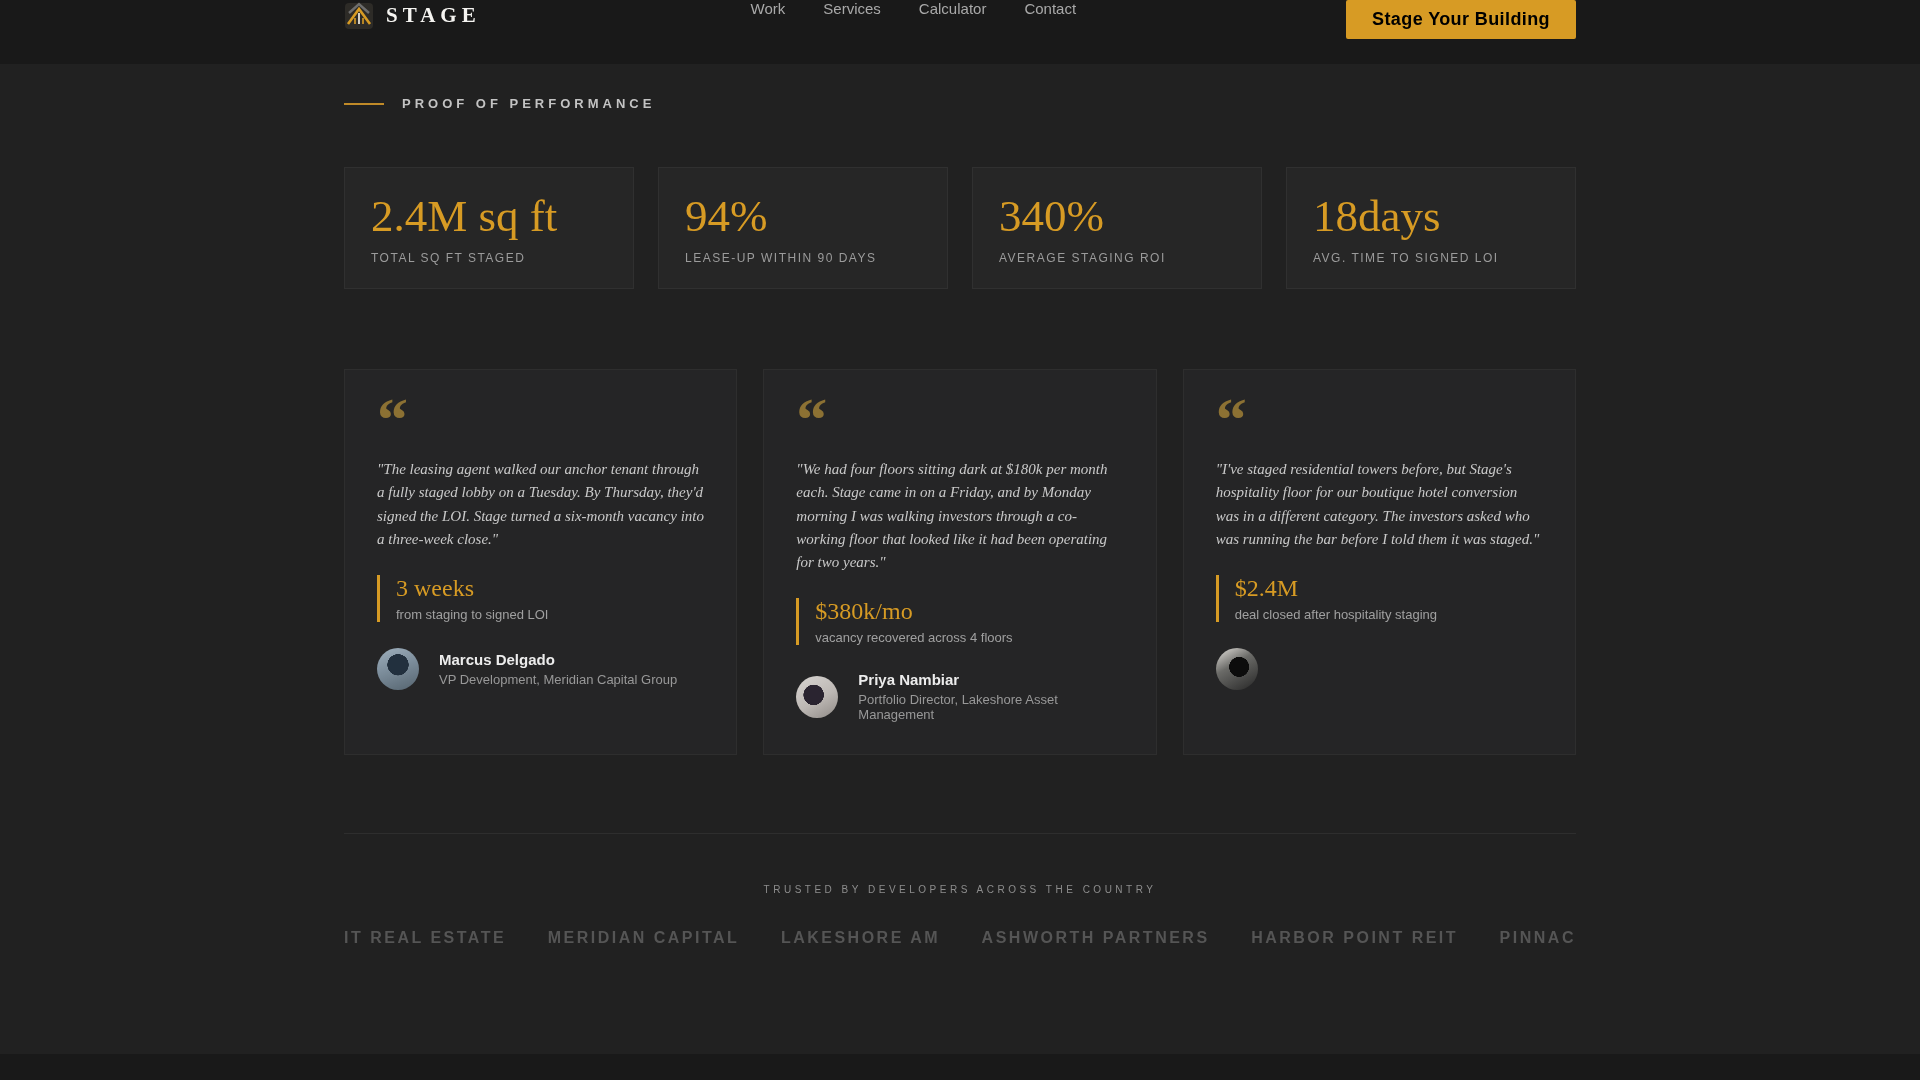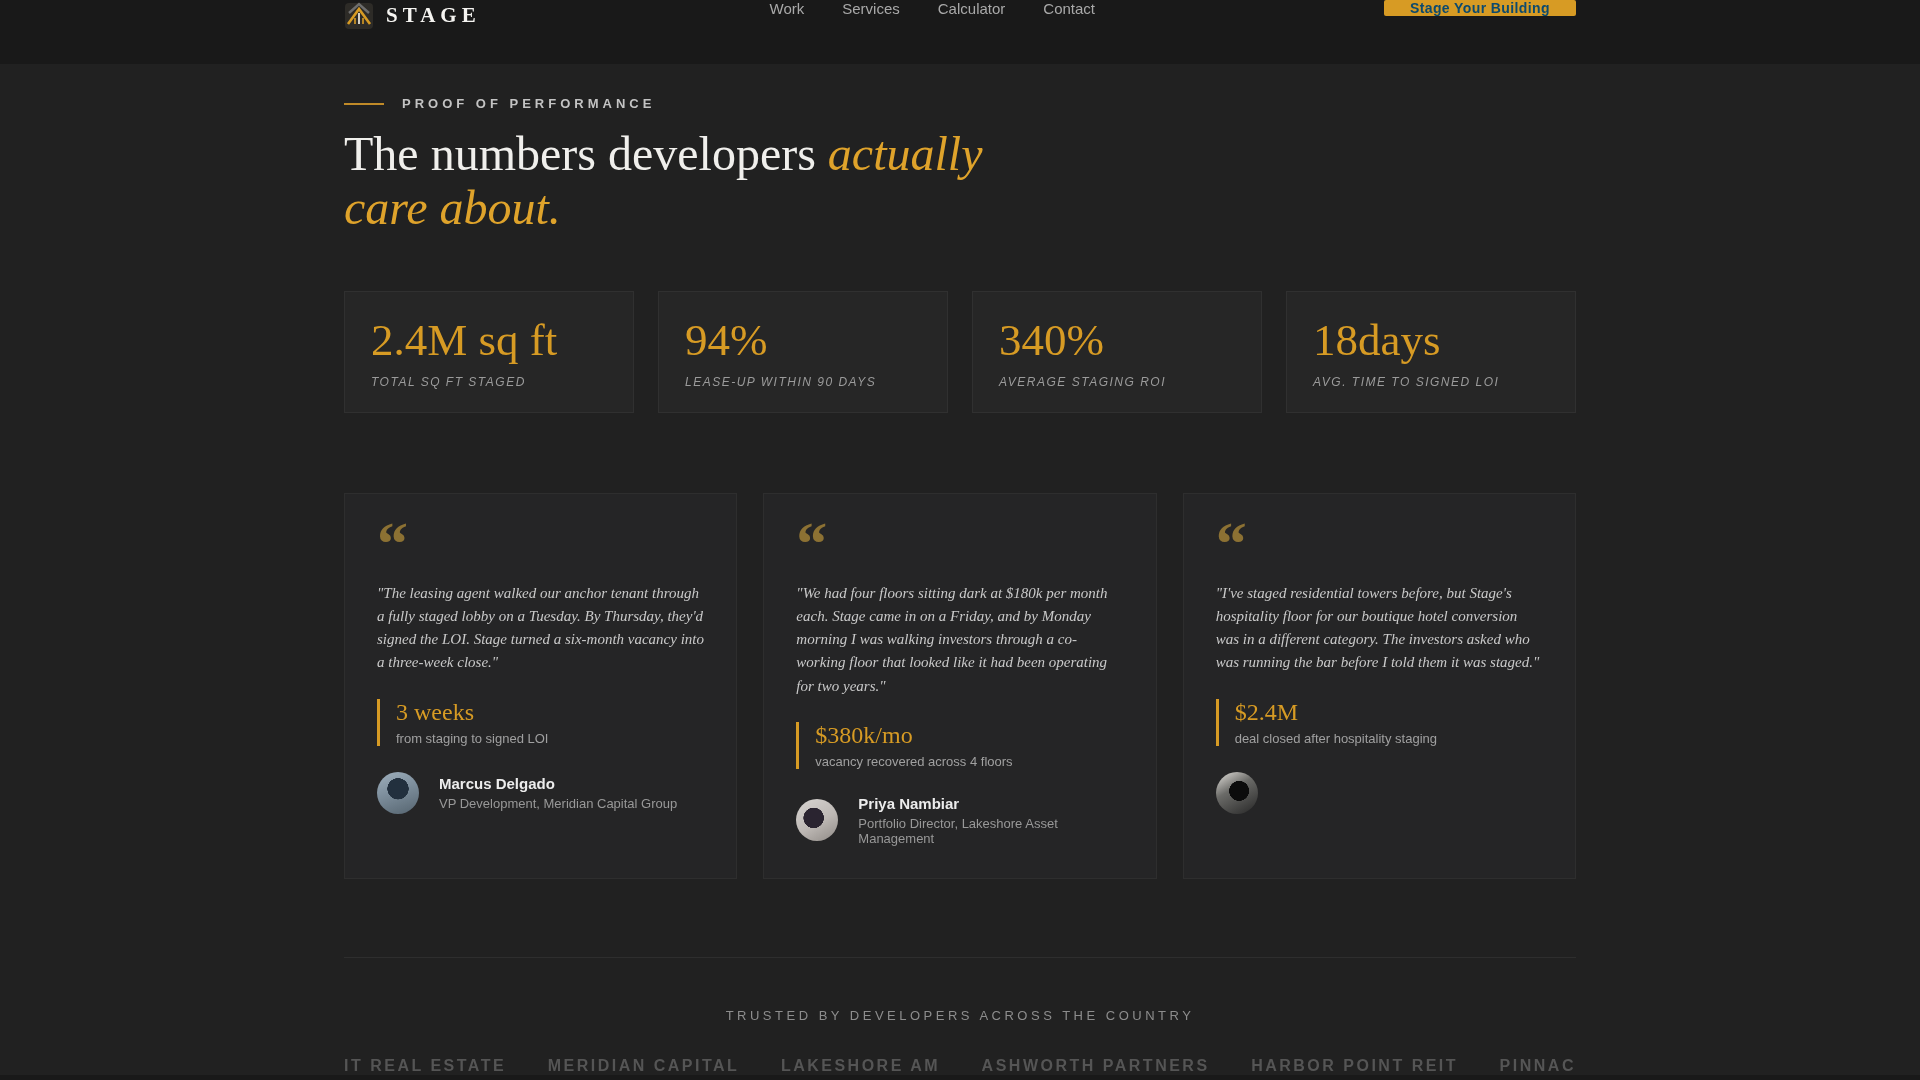--- a/index.html
+++ b/index.html
@@ -31,24 +31,24 @@
   .brand-icon{width:30px;height:30px;display:block;}
   .brand-name{
     font-family:"Liberation Serif", serif;font-weight:bold;
     color:#f5f4f1;font-size:21px;letter-spacing:5px;
   }
   nav{flex:1;display:flex;justify-content:center;gap:38px;}
   nav a{
     color:#a9a9a9;font-size:15px;text-decoration:none;cursor:pointer;
   }
   .cta-btn{
-    background:var(--accent);color:#0c4a6e;border:none;cursor:pointer;
+    background:var(--accent);color:#000000;border:none;cursor:pointer;
     font-family:"Liberation Sans", sans-serif;
-    font-size:14px;font-weight:bold;letter-spacing:.4px;
-    padding:0 26px;border-radius:2px;
+    font-size:18px;font-weight:bold;letter-spacing:.4px;
+    padding:9px 26px;border-radius:2px;
   }
 
   
   main{flex:1 1 auto;}
   .section{padding-top:32px;}
   .eyebrow-row{display:flex;align-items:center;gap:18px;}
   .eyebrow-line{width:40px;height:2px;background:#c08a28;}
   .eyebrow-text{
     color:#c3c3c3;font-size:13px;font-weight:bold;letter-spacing:4px;
   }
@@ -65,21 +65,21 @@
   }
   .stat-card{
     background:var(--card-bg);border:1px solid var(--card-border);
     padding:25px 26px;height:122px;
   }
   .stat-value{
     font-family:Liberation Serif, serif;color:var(--accent);
     font-size:45px;line-height:1.05;
   }
   .stat-label{
-    margin-top:11px;color:var(--muted);font-size:12px;letter-spacing:1.5px;font-style:italic;
+    margin-top:11px;color:var(--muted);font-size:12px;letter-spacing:1.5px;
   }
 
   
   .testimonials-grid{
     margin-top:80px;display:grid;grid-template-columns:repeat(3,1fr);gap:26px;
   }
   .testimonial-card{
     background:#252526;border:1px solid #2e2e2e;padding:32px;min-height:340px;
   }
   .quote-icon{
@@ -109,21 +109,21 @@
   .avatar-3{background:
     radial-gradient(circle at 55% 45%, #0c0c0c 0 30%, transparent 31%),
     linear-gradient(150deg,#e7e4df 0%,#6b6b68 40%,#262626 100%);}
   .author-name{color:#ececec;font-size:15px;font-weight:bold;}
   .author-role{margin-top:4px;color:#989898;font-size:13px;}
 
   
   .divider{margin-top:78px;border:none;border-top:1px solid #2e2e2e;height:0;}
   .trusted-heading{
     margin-top:50px;text-align:center;color:#8d8d8d;
-    font-size:13px;letter-spacing:3.5px;
+    font-size:10px;letter-spacing:3.5px;
   }
   .logo-row{
     margin-top:34px;display:flex;justify-content:space-between;
     align-items:center;overflow:hidden;white-space:nowrap;
   }
   .client-logo{
     color:#555555;font-size:16px;font-weight:bold;letter-spacing:2.5px;
   }
 
   
@@ -155,21 +155,20 @@
 </header>
 
 <main>
   <div class="container section">
 
     <div class="eyebrow-row">
       <span class="eyebrow-line"></span>
       <span class="eyebrow-text">PROOF OF PERFORMANCE</span>
     </div>
 
-    <h1><span>The numbers developers</span> <span class="accent">actually care about.</span></h1>
 
     <div class="stats-grid">
       <div class="stat-card">
         <div class="stat-value">2.4M sq ft</div>
         <div class="stat-label">TOTAL SQ FT STAGED</div>
       </div>
       <div class="stat-card">
         <div class="stat-value">94%</div>
         <div class="stat-label">LEASE-UP WITHIN 90 DAYS</div>
       </div>

